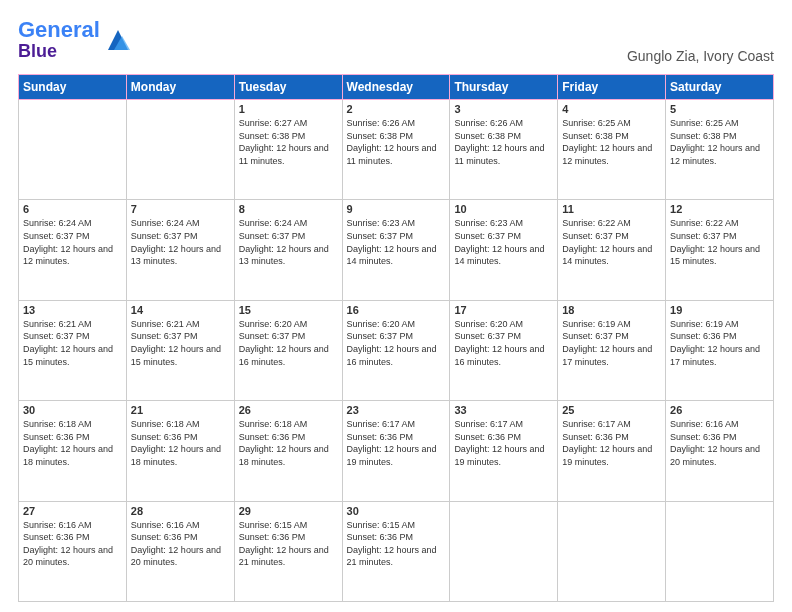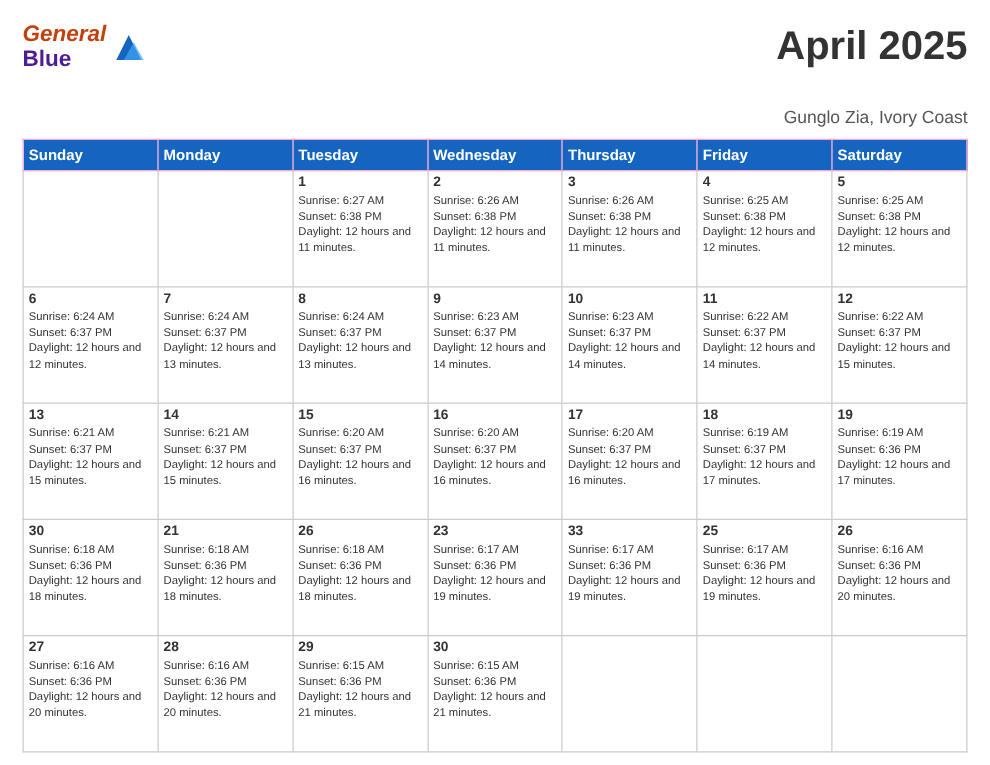--- a/index.html
+++ b/index.html
@@ -26,24 +26,23 @@
     .logo {
       display: flex;
       align-items: center;
     }
     .logo-text {
       display: flex;
       flex-direction: column;
       line-height: 1.1;
     }
     .logo-general {
-      font-size: 18px;
-      font-weight: bold;
-      color: #c2410c;
-      font-style: italic;
+      font-size: 22px;
+      font-weight: bold;
+      color: #3b82f6;
     }
     .logo-blue {
       font-size: 18px;
       font-weight: bold;
       color: #4c1d95;
     }
     .logo-icon {
       width: 28px;
       height: 28px;
       margin-left: 4px;
@@ -113,21 +112,20 @@
       <div class="logo-text">
         <span class="logo-general">General</span>
         <span class="logo-blue">Blue</span>
       </div>
       <svg class="logo-icon" viewBox="0 0 28 28">
         <polygon points="4,24 14,4 24,24" fill="#1565c0"></polygon>
         <polygon points="10,24 18,10 26,24" fill="#42a5f5" opacity="0.7"></polygon>
       </svg>
     </div>
     <div class="title-block">
-      <div class="month-title">April 2025</div>
       <div class="subtitle">Gunglo Zia, Ivory Coast</div>
     </div>
   </div>
 
   <table class="calendar">
     <thead>
       <tr>
       <th>Sunday</th>
           <th>Monday</th>
           <th>Tuesday</th>

